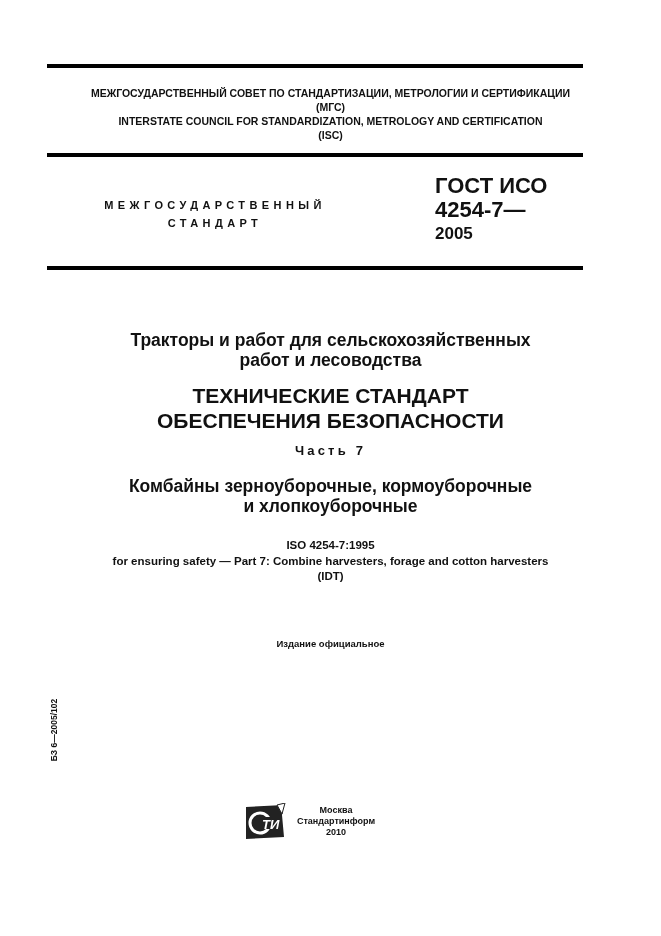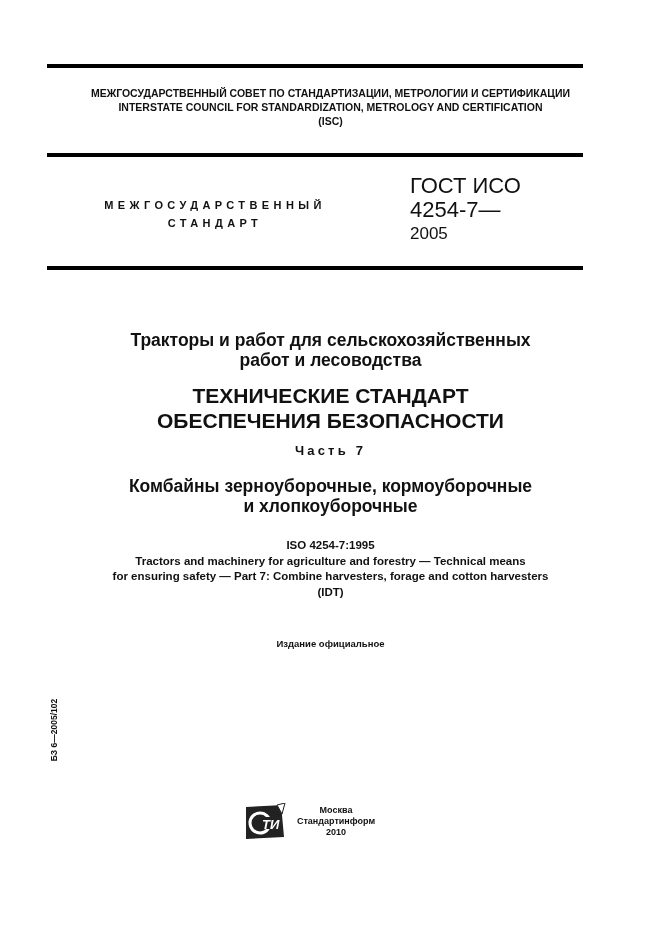--- a/index.html
+++ b/index.html
@@ -4,21 +4,21 @@
 <style>
   html, body { margin: 0; padding: 0; background: #ffffff; }
   body { width: 661px; height: 936px; position: relative; overflow: hidden;
          font-family: "Liberation Sans", sans-serif; color: #111111; }
   .rule { position: absolute; left: 47px; width: 536px; height: 4px; background: #000000; }
   .center { position: absolute; left: 0; width: 661px; text-align: center; }
   .council { top: 86px; font-size: 10.5px; line-height: 14px; font-weight: bold; }
   .council div { white-space: nowrap; }
   .interstate { position: absolute; left: 90px; top: 196px; width: 250px; text-align: center;
                 font-weight: bold; font-size: 11px; letter-spacing: 4.4px; line-height: 18px; }
-  .gost { position: absolute; left: 410px; top: 174px; font-weight: normal; line-height: 24px; }
+  .gost { position: absolute; left: 435px; top: 174px; font-weight: bold; line-height: 24px; }
   .gost .l1 { font-size: 22px; }
   .gost .l2 { font-size: 22px; }
   .gost .l3 { font-size: 17px; }
   .t1 { top: 330px; font-size: 17.5px; line-height: 20px; font-weight: bold; }
   .t2 { top: 383px; font-size: 21px; line-height: 25px; font-weight: bold; }
   .part { top: 443px; font-size: 13px; font-weight: bold; letter-spacing: 3.2px; }
   .t3 { top: 476px; font-size: 17.5px; line-height: 20px; font-weight: bold; }
   .iso { top: 538px; font-size: 11.5px; line-height: 15.5px; font-weight: bold; text-align: center; }
   .official { top: 638px; font-size: 9.5px; font-weight: bold; }
   .side { position: absolute; left: 54px; top: 730px; transform: translate(-50%,-50%) rotate(-90deg);
@@ -27,20 +27,21 @@
   .pub { position: absolute; left: 296px; top: 805px; width: 80px; text-align: center;
          font-size: 9px; line-height: 11px; font-weight: bold; }
 </style>
 </head>
 <body>
 
 <div class="rule" style="top:64px;"></div>
 
 <div class="center council">
   <div>МЕЖГОСУДАРСТВЕННЫЙ СОВЕТ ПО СТАНДАРТИЗАЦИИ, МЕТРОЛОГИИ И СЕРТИФИКАЦИИ</div>
+  <div>(МГС)</div>
   <div>INTERSTATE COUNCIL FOR STANDARDIZATION, METROLOGY AND CERTIFICATION</div>
   <div>(ISC)</div>
 </div>
 
 <div class="rule" style="top:153px;"></div>
 
 <div class="interstate">
   <div>МЕЖГОСУДАРСТВЕННЫЙ</div>
   <div>СТАНДАРТ</div>
 </div>
@@ -65,21 +66,20 @@
 
 <div class="center part">Часть 7</div>
 
 <div class="center t3">
   <div>Комбайны зерноуборочные, кормоуборочные</div>
   <div>и хлопкоуборочные</div>
 </div>
 
 <div class="center iso">
   <div>ISO 4254-7:1995</div>
-  <div>Tractors and machinery for agriculture and forestry — Technical means</div>
   <div>for ensuring safety — Part 7: Combine harvesters, forage and cotton harvesters</div>
   <div>(IDT)</div>
 </div>
 
 <div class="center official">Издание официальное</div>
 
 <div class="side">БЗ 6—2005/102</div>
 
 <div class="logo">
   <svg width="42" height="38" viewBox="0 0 42 38">

